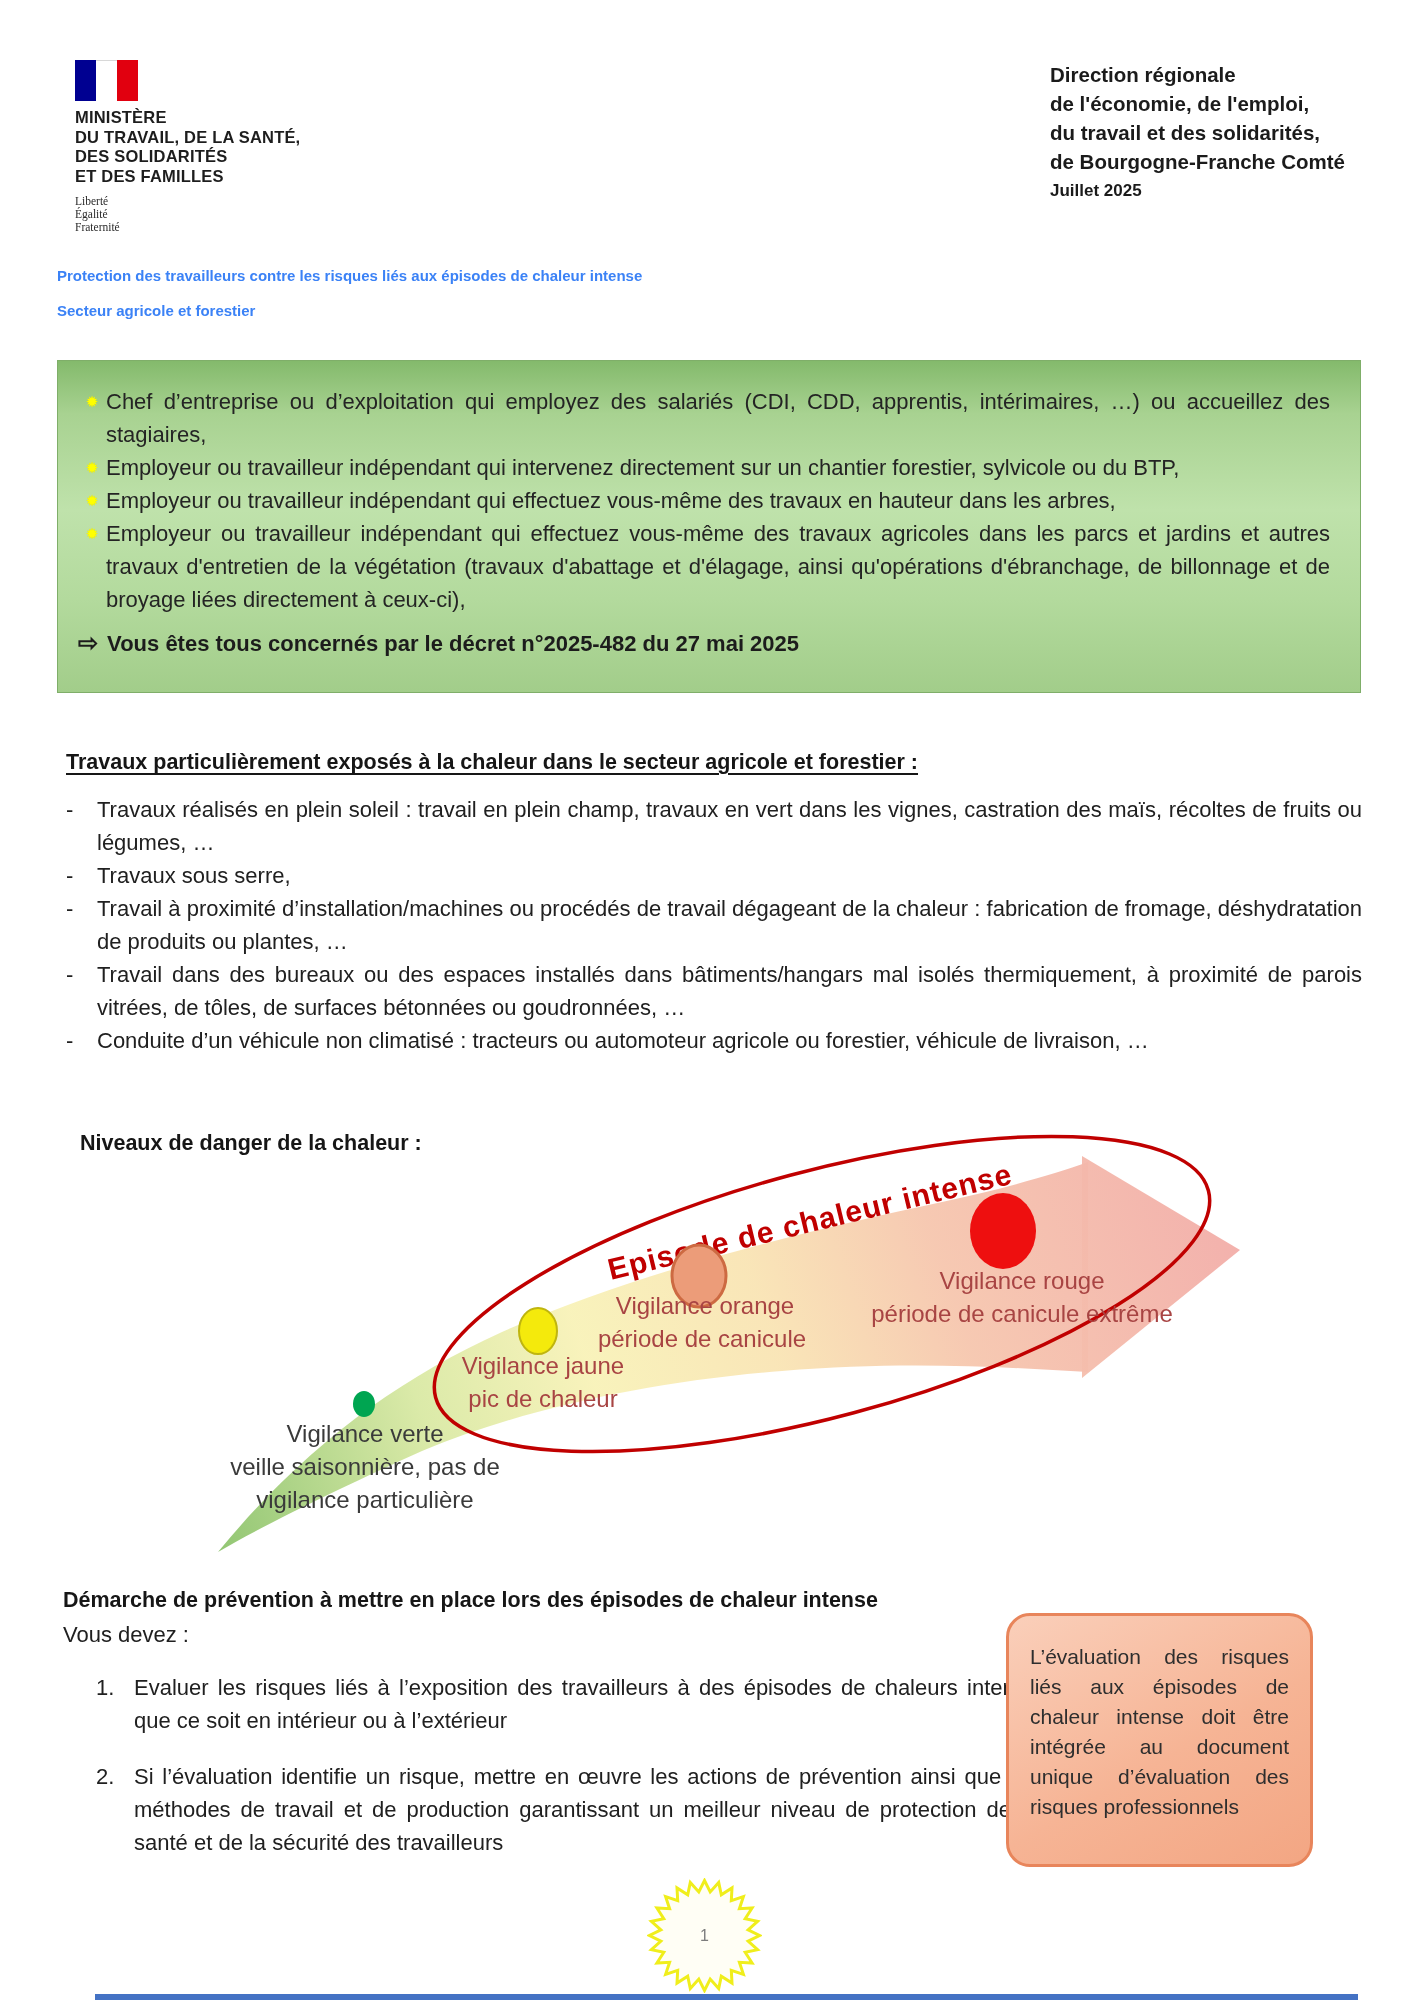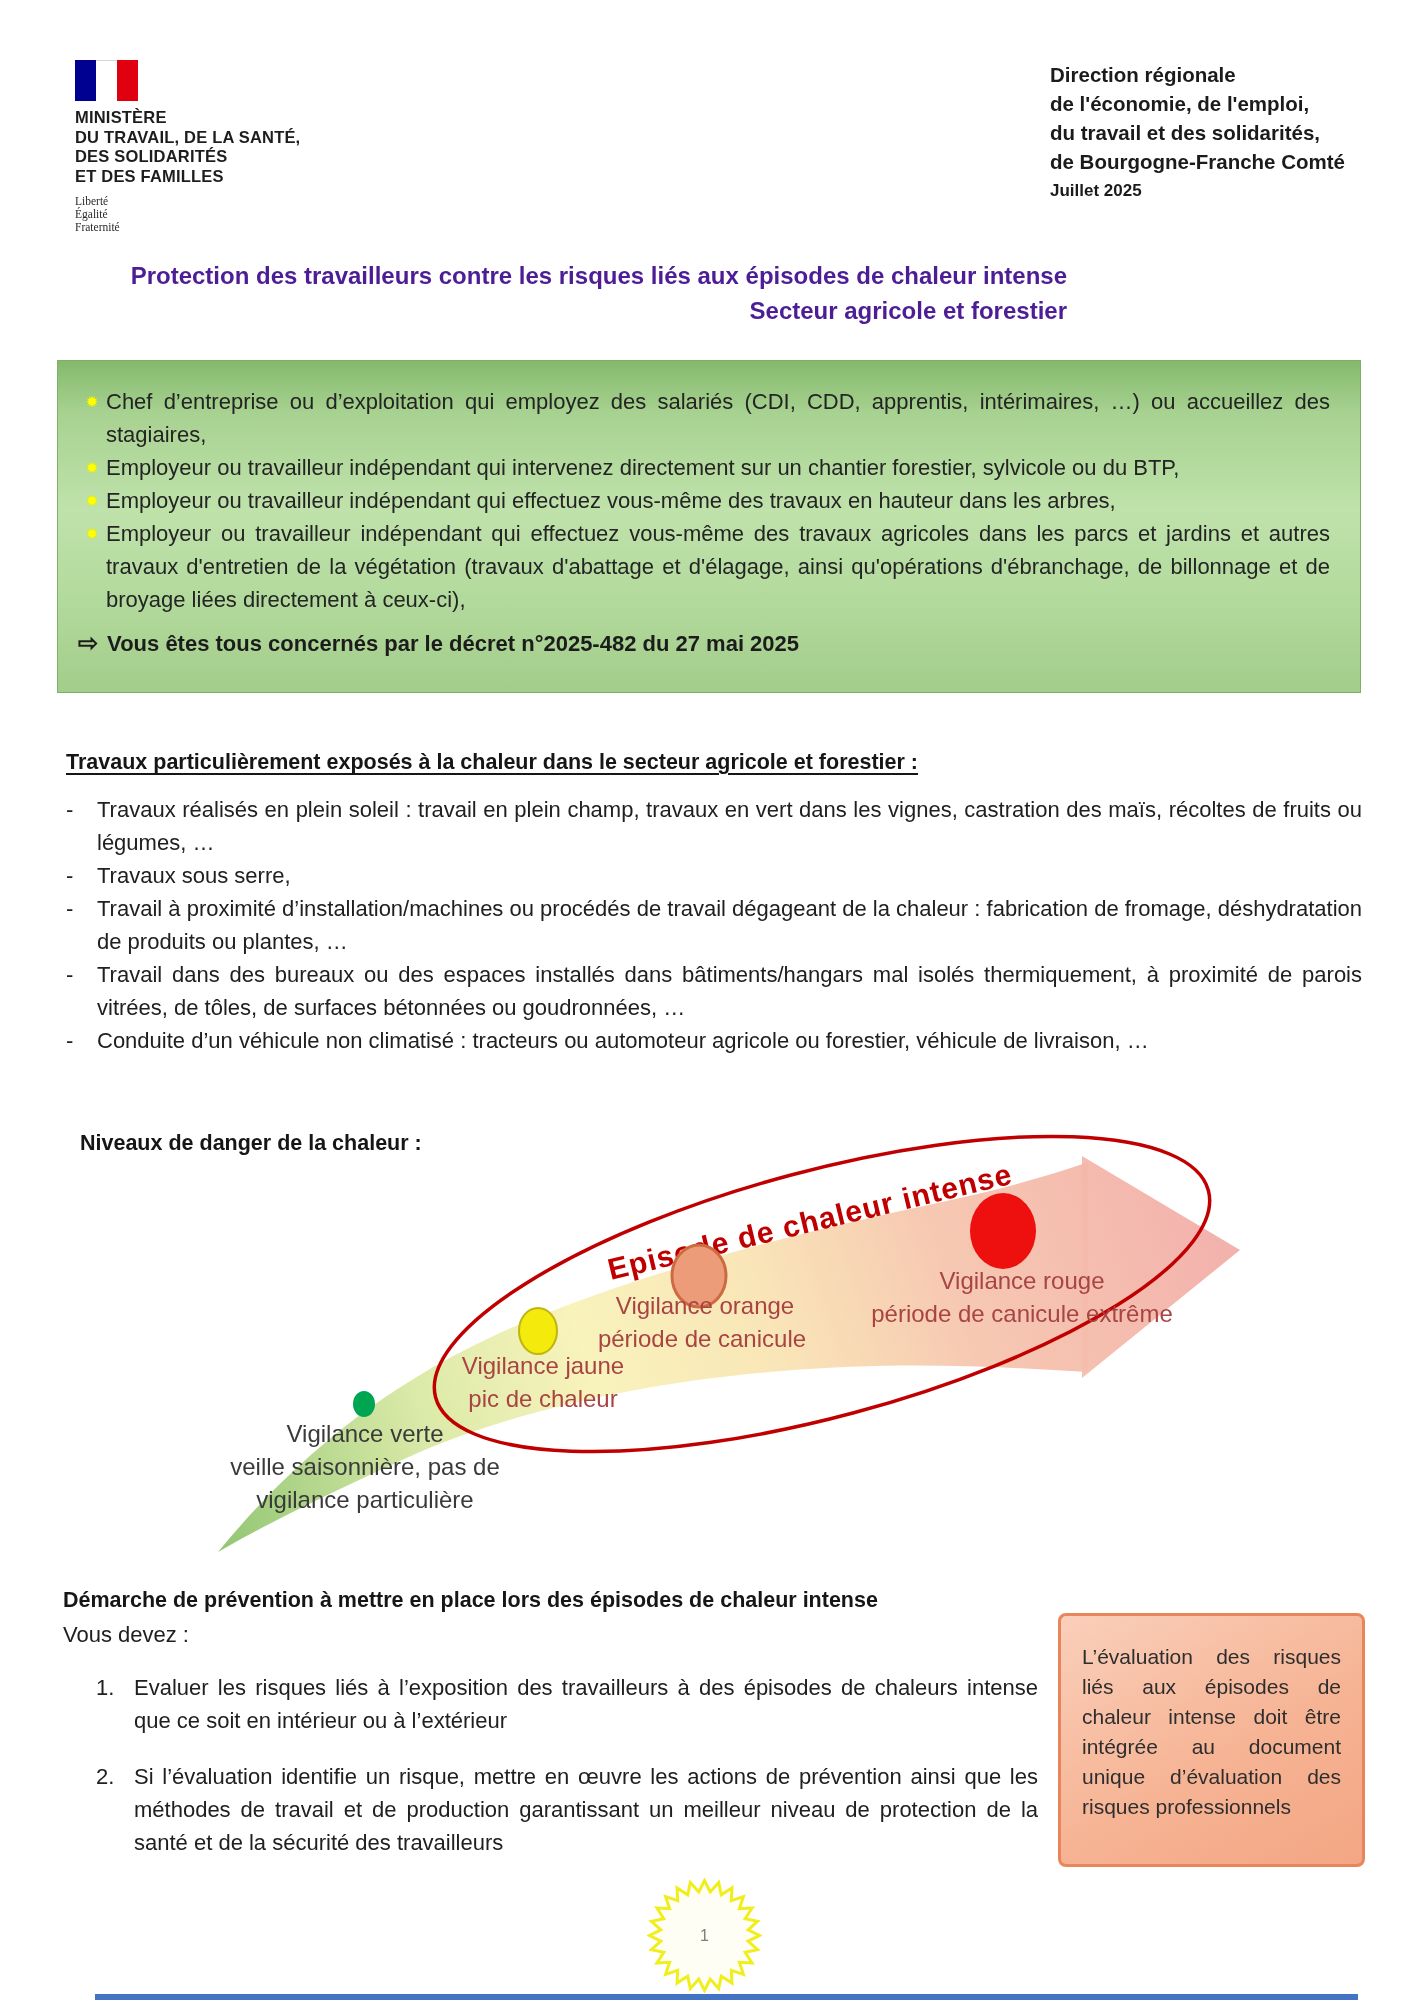--- a/index.html
+++ b/index.html
@@ -12,22 +12,22 @@
   .ministry{position:absolute; left:75px; top:60px;}
   .flag{display:flex; width:63px; height:41px; margin-bottom:7px;}
   .flag .b{width:21px; background:#000091;}
   .flag .w{width:21px; background:#ffffff; border-top:1px solid #d8d8d8;}
   .flag .r{width:21px; background:#E1000F;}
   .ministry-name div{font-weight:bold; font-size:16.5px; line-height:19.5px; letter-spacing:.2px; color:#1d1d1d;}
   .motto{margin-top:9px; font-family:"Liberation Serif", serif; font-size:11.5px; line-height:13px; color:#2a2a2a;}
   .direction{position:absolute; right:70px; top:60px; font-weight:bold; font-size:20.5px; line-height:29px; color:#1b1b1b;}
   .direction .date{font-size:17px; }
   
-  .doc-title{position:absolute; left:57px; top:258px; width:1010px; text-align:right;
-    font-weight:bold; font-size:24px; line-height:35px; color:#4c1d95;}
+  .doc-title{position:absolute; left:57px; top:258px; width:1010px; text-align:left;
+    font-weight:bold; font-size:15px; line-height:35px; color:#3b82f6;}
   
   .green-box{position:absolute; left:57px; top:360px; width:1304px; height:333px; box-sizing:border-box;
     background:linear-gradient(180deg,#84ba6c 0%, #a8d291 16%, #bfe2ab 45%, #b3da9d 72%, #a2cd8a 100%);
     border:1px solid #7fae69; padding:24px 30px 0 20px;}
   .gb-item{display:flex; align-items:flex-start;}
   .gb-bullet{flex:none; width:28px; text-align:center; color:#ffff00; font-size:15px; line-height:33px;
     text-shadow:0 0 1px #d6d600;}
   .gb-text{flex:1; font-size:22px; line-height:33px; text-align:justify; color:#242424;}
   .decree-line{margin-top:13px; text-align:left; font-weight:bold; font-size:22px; color:#1c1c1c;}
   .decree-arrow{font-size:24px; margin-right:9px; font-weight:bold;}
@@ -47,22 +47,22 @@
   .lvl-red{fill:#A84443;}
   
   .prevention{position:absolute; left:63px; top:1588px; width:975px;}
   .prev-heading{font-size:21.5px; font-weight:bold; color:#161616; text-align:justify;}
   .prev-intro{font-size:22px; margin-top:9px; color:#202020;}
   .steps{margin-top:23px;}
   .step{display:flex; margin-bottom:23px;}
   .step-num{flex:none; width:38px; margin-left:33px; font-size:22px; line-height:33px; color:#202020;}
   .step-text{flex:1; font-size:22px; line-height:33px; text-align:justify; color:#202020;}
   
-  .callout{position:absolute; left:1058px; top:1613px; width:307px; height:254px; box-sizing:border-box;
-    border:3px solid #E8855B; border-radius:8px;
+  .callout{position:absolute; left:1006px; top:1613px; width:307px; height:254px; box-sizing:border-box;
+    border:3px solid #E8855B; border-radius:24px;
     background:linear-gradient(150deg,#FACFBA 0%, #F6B495 55%, #F3A683 100%);
     padding:26px 21px; font-size:21px; line-height:30px; text-align:justify; color:#2e2e2e;}
   
   .page-badge{position:absolute; left:647px; top:1878px; width:115px; height:115px;}
   .badge-num{font-size:16px; fill:#7d7d7d;}
   .footer-rule{position:absolute; left:95px; top:1994px; width:1263px; height:6px; background:#4472C4;}
 </style>
 </head>
 <body>
 

